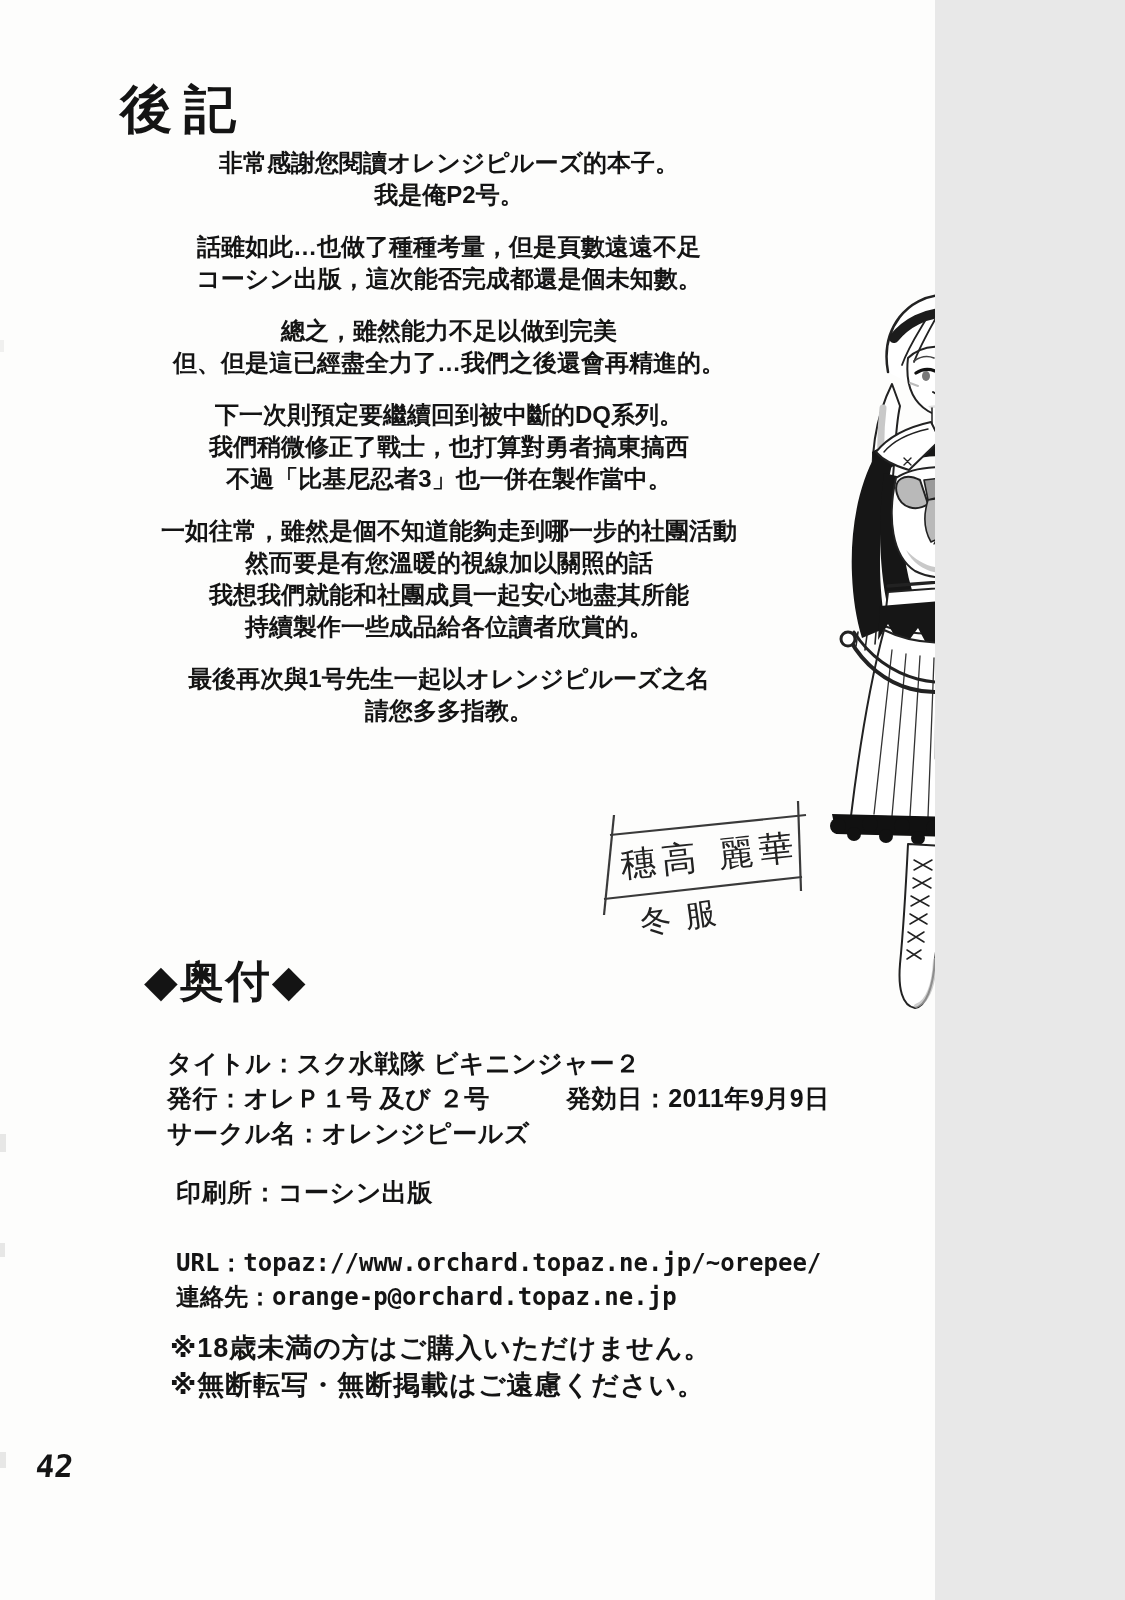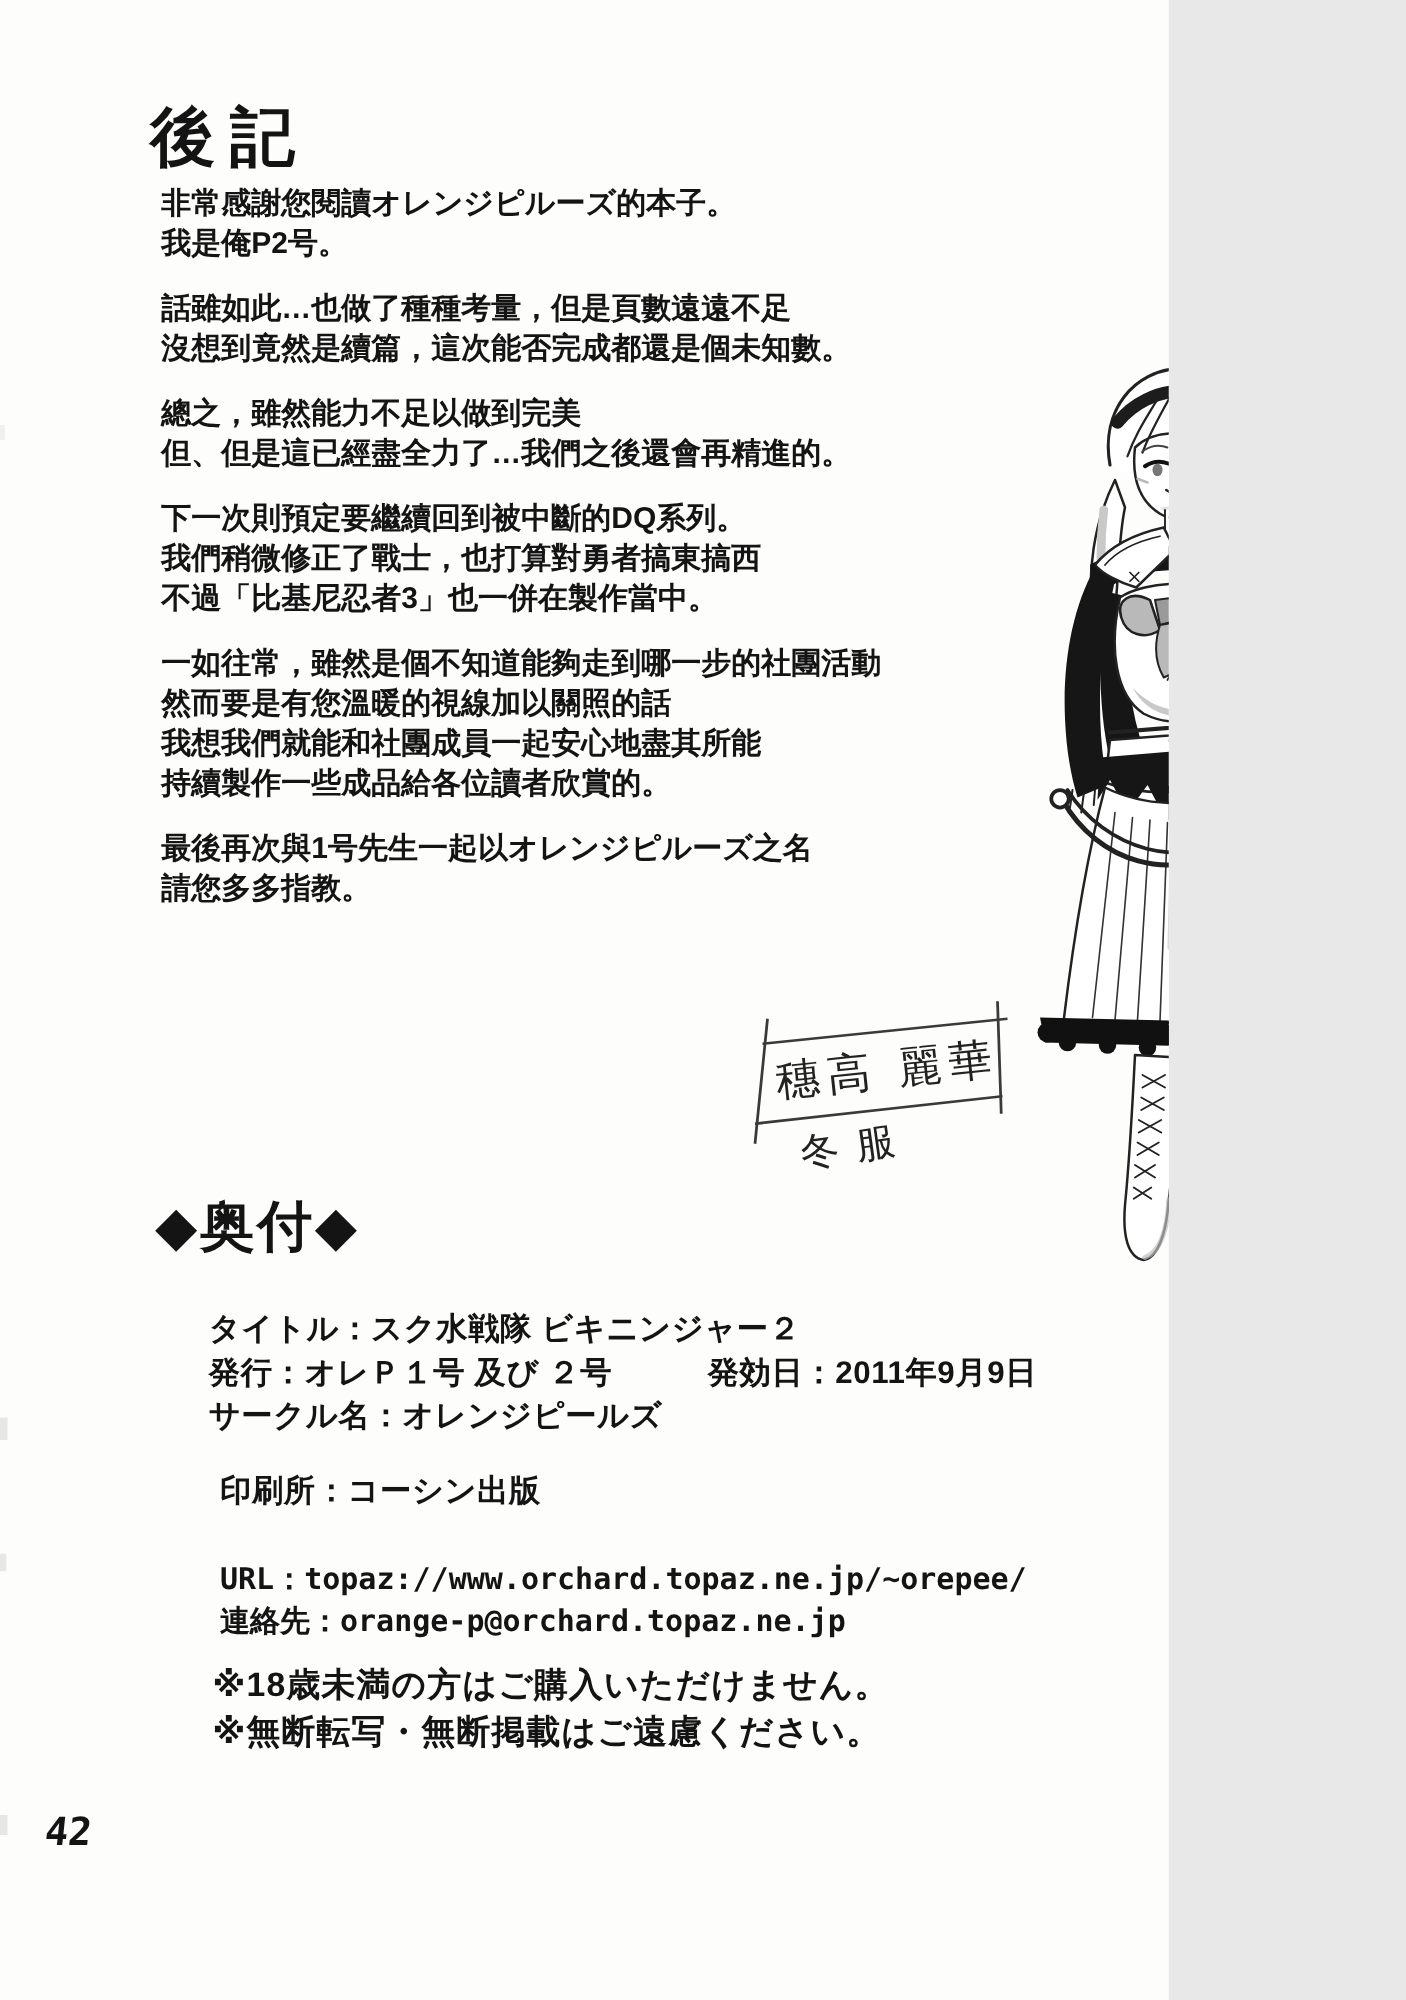--- a/index.html
+++ b/index.html
@@ -17,36 +17,37 @@
   }
   .afterword-body{
     position:absolute;left:129px;top:147px;
     width:640px;
     font-size:24px;font-weight:600;line-height:32px;
     letter-spacing:0px;
   }
   .afterword-body .para{
     white-space:pre-line;
     margin:0 0 20px 0;
+    text-align:center;
   }
   .illustration-wrap{
     position:absolute;left:788px;top:288px;width:312px;height:744px;
   }
   .handnote-wrap{
     position:absolute;left:580px;top:795px;width:240px;height:130px;
   }
   .handnote-caption{
     position:absolute;left:640px;top:896px;
     font-size:31px;font-weight:500;
     transform:rotate(-8deg);
     letter-spacing:14px;
     color:#222;
   }
   .colophon-heading{
-    position:absolute;left:124px;top:952px;
+    position:absolute;left:144px;top:952px;
     font-size:44px;font-weight:700;letter-spacing:2px;
   }
   .colophon-block{
     position:absolute;left:167px;top:1046px;
     font-size:25px;font-weight:600;line-height:35px;
     white-space:pre-line;letter-spacing:0.5px;
   }
   .colophon-printer{
     position:absolute;left:176px;top:1176px;
     font-size:25px;font-weight:600;letter-spacing:0.5px;
@@ -78,21 +79,21 @@
 <body>
 
 <div class="page">
 
   <h1 class="afterword-title">後記</h1>
 
   <div class="afterword-body">
     <p class="para">非常感謝您閱讀オレンジピルーズ的本子。
 我是俺P2号。</p>
     <p class="para">話雖如此…也做了種種考量，但是頁數遠遠不足
-沒想到竟然是續篇，這次能否完成都還是個未知數。</p>
+コーシン出版，這次能否完成都還是個未知數。</p>
     <p class="para">總之，雖然能力不足以做到完美
 但、但是這已經盡全力了…我們之後還會再精進的。</p>
     <p class="para">下一次則預定要繼續回到被中斷的DQ系列。
 我們稍微修正了戰士，也打算對勇者搞東搞西
 不過「比基尼忍者3」也一併在製作當中。</p>
     <p class="para">一如往常，雖然是個不知道能夠走到哪一步的社團活動
 然而要是有您溫暖的視線加以關照的話
 我想我們就能和社團成員一起安心地盡其所能
 持續製作一些成品給各位讀者欣賞的。</p>
     <p class="para">最後再次與1号先生一起以オレンジピルーズ之名

